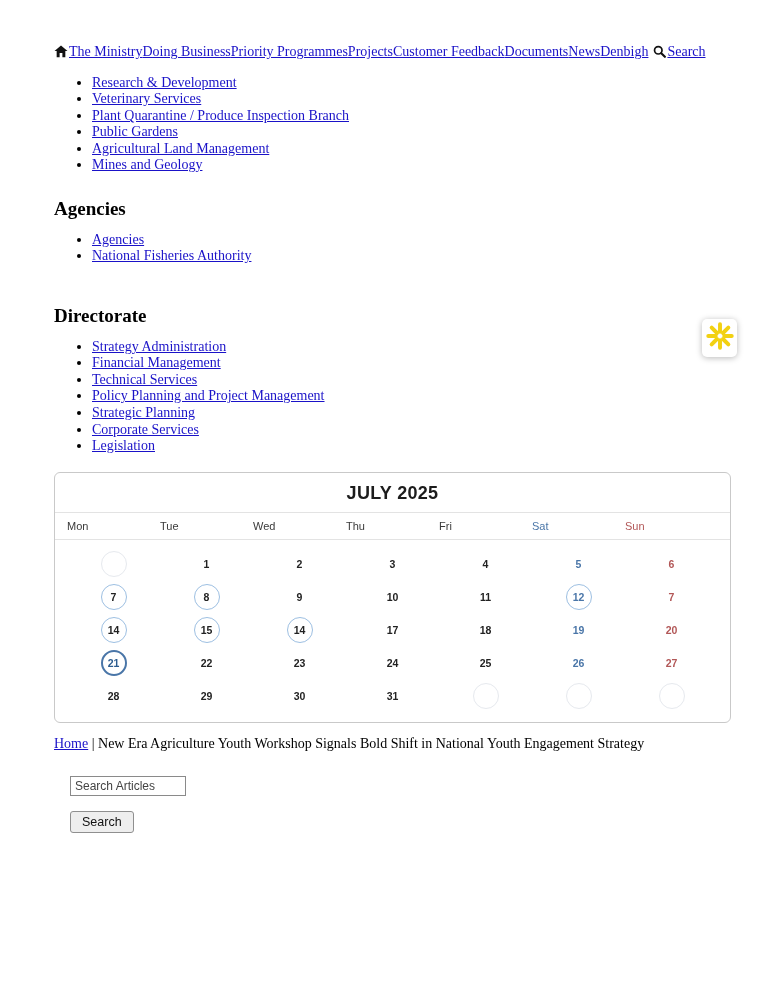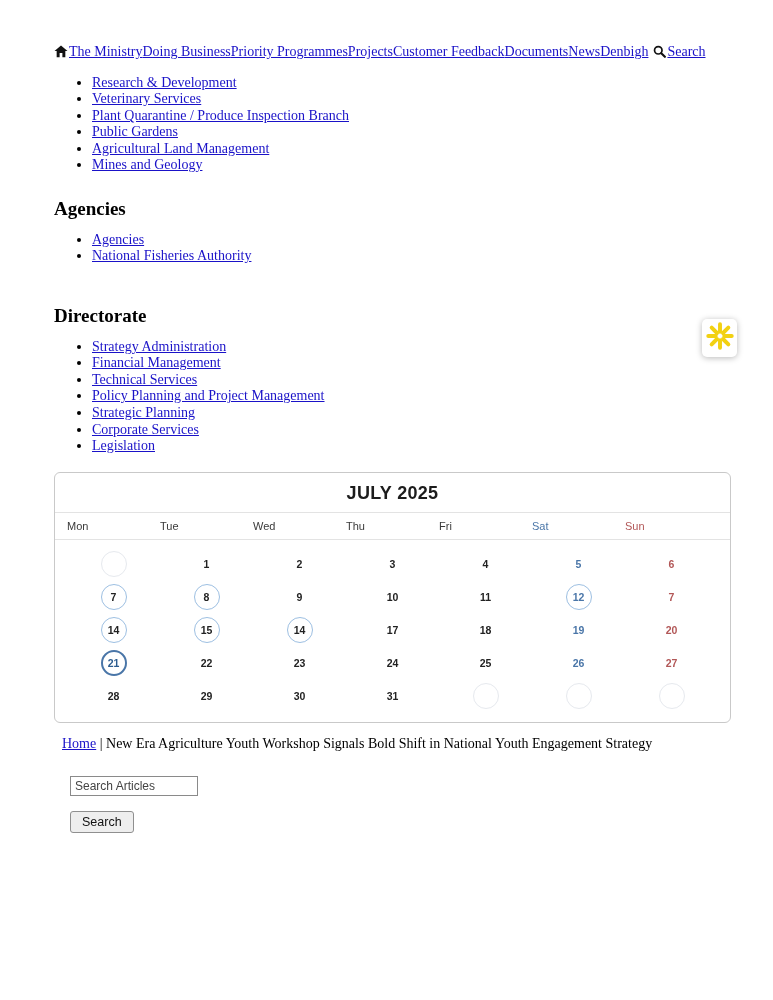--- a/index.html
+++ b/index.html
@@ -53,26 +53,26 @@
     cursor: default;
   }
   .day.empty { border-color: #e6e9ee; }
   .day.sat { color: var(--sat); }
   .day.sun { color: var(--sun); }
   .day.event { border-color: var(--event_ring); }
   .day.today { border: 2px solid var(--today_ring); color: #2c5c8f; }
 
   
   .breadcrumb { margin-top: 13px; font-size: 14px; }
-  .breadcrumb a { text-decoration: underline; margin-left: 8px; }
+  .breadcrumb a { text-decoration: underline; }
 
   
   .article-search { margin: 24px 0 0 16px; font-family: "Liberation Sans", sans-serif; }
   .article-search input {
-    width: 128px; font-size: 12px; padding: 2px 4px;
+    width: 116px; font-size: 12px; padding: 2px 4px;
     border: 1px solid #8a8a8a; background: #fff; color: #222;
     font-family: "Liberation Sans", sans-serif;
   }
   .article-search input::placeholder { color: #444; opacity: 1; }
   .search-btn {
     display: inline-block; margin-top: 15px;
     font-size: 12.5px; padding: 3px 11px;
     border: 1px solid #8f8f8f; border-radius: 3px;
     background: #eeeeee; color: #111;
     font-family: "Liberation Sans", sans-serif;

